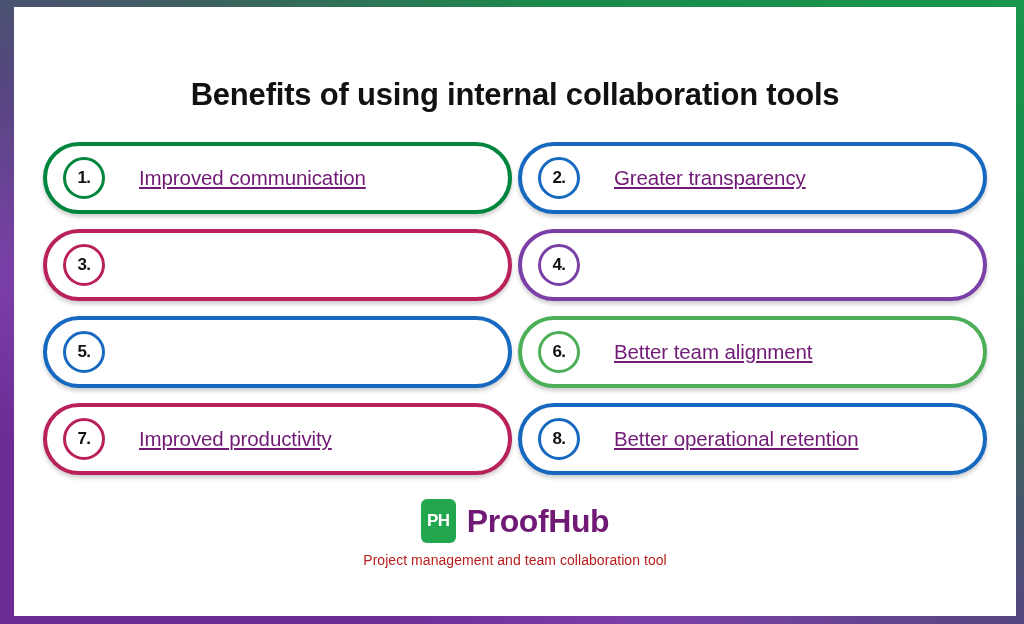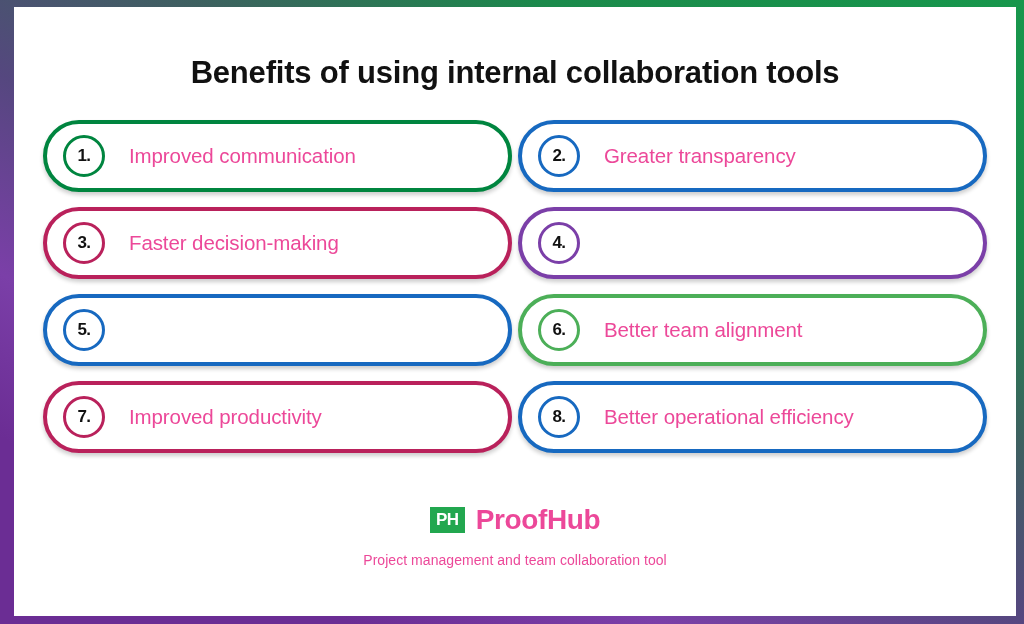--- a/index.html
+++ b/index.html
@@ -35,21 +35,21 @@
     background: #ffffff;
   }
 
   
   #page-title {
     text-align: center;
     font-size: 31px;
     font-weight: bold;
     color: #111111;
     letter-spacing: -0.2px;
-    padding-top: 50px;
+    padding-top: 72px;
     line-height: 1;
   }
 
   
   #benefits-grid {
     margin: 32px auto 0 auto;
     width: 944px;
     display: grid;
     grid-template-columns: 469px 469px;
     grid-auto-rows: 72px;
@@ -79,67 +79,68 @@
     align-items: center;
     justify-content: center;
     font-size: 17px;
     font-weight: bold;
     color: #111111;
     background: #ffffff;
     letter-spacing: -0.5px;
   }
 
   .benefit-label {
-    margin-left: 24px;
+    margin-left: 34px;
     font-size: 20.5px;
-    color: #ec4899;
+    color: #701a75;
     letter-spacing: -0.1px;
     white-space: nowrap;
+    text-decoration: underline;
   }
 
   
   #brand-footer {
     position: absolute;
     left: 0;
     right: 0;
     bottom: 48px;
     text-align: center;
   }
 
   #brand-lockup {
     display: inline-flex;
     align-items: center;
     gap: 11px;
   }
 
   #brand-mark {
     width: 35px;
-    height: 26px;
-    border-radius: 0;
+    height: 44px;
+    border-radius: 6px;
     background: #22A74F;
     color: #ffffff;
     font-size: 17px;
     font-weight: bold;
     display: flex;
     align-items: center;
     justify-content: center;
     letter-spacing: -0.5px;
   }
 
   #brand-name {
-    font-size: 28px;
+    font-size: 32px;
     font-weight: bold;
-    color: #ec4899;
+    color: #701a75;
     letter-spacing: -0.4px;
   }
 
   #brand-tagline {
-    margin-top: 16px;
+    margin-top: 9px;
     font-size: 14px;
-    color: #ec4899;
+    color: #b91c1c;
     letter-spacing: 0.05px;
   }
 </style>
 </head>
 <body>
 
 <div id="infographic-frame">
   <div id="canvas">
 
     <h1 id="page-title">Benefits of using internal collaboration tools</h1>
@@ -148,39 +149,38 @@
         <div class="benefit-card" style="border-color: rgb(0, 133, 63);">
           <span class="benefit-number" style="border-color: rgb(0, 133, 63);">1.</span>
           <span class="benefit-label">Improved communication</span>
         </div>
         <div class="benefit-card" style="border-color: rgb(23, 105, 192);">
           <span class="benefit-number" style="border-color: rgb(23, 105, 192);">2.</span>
           <span class="benefit-label">Greater transparency</span>
         </div>
         <div class="benefit-card" style="border-color: rgb(185, 33, 91);">
           <span class="benefit-number" style="border-color: rgb(185, 33, 91);">3.</span>
-          <span class="benefit-label">Faster decision-making</span>
         </div>
         <div class="benefit-card" style="border-color: rgb(123, 63, 168);">
           <span class="benefit-number" style="border-color: rgb(123, 63, 168);">4.</span>
         </div>
         <div class="benefit-card" style="border-color: rgb(23, 105, 192);">
           <span class="benefit-number" style="border-color: rgb(23, 105, 192);">5.</span>
         </div>
         <div class="benefit-card" style="border-color: rgb(76, 175, 88);">
           <span class="benefit-number" style="border-color: rgb(76, 175, 88);">6.</span>
           <span class="benefit-label">Better team alignment</span>
         </div>
         <div class="benefit-card" style="border-color: rgb(185, 33, 91);">
           <span class="benefit-number" style="border-color: rgb(185, 33, 91);">7.</span>
           <span class="benefit-label">Improved productivity</span>
         </div>
         <div class="benefit-card" style="border-color: rgb(23, 105, 192);">
           <span class="benefit-number" style="border-color: rgb(23, 105, 192);">8.</span>
-          <span class="benefit-label">Better operational efficiency</span>
+          <span class="benefit-label">Better operational retention</span>
         </div>
       </div>
 
     <div id="brand-footer">
       <div id="brand-lockup">
         <span id="brand-mark">PH</span>
         <span id="brand-name">ProofHub</span>
       </div>
       <div id="brand-tagline">Project management and team collaboration tool</div>
     </div>

